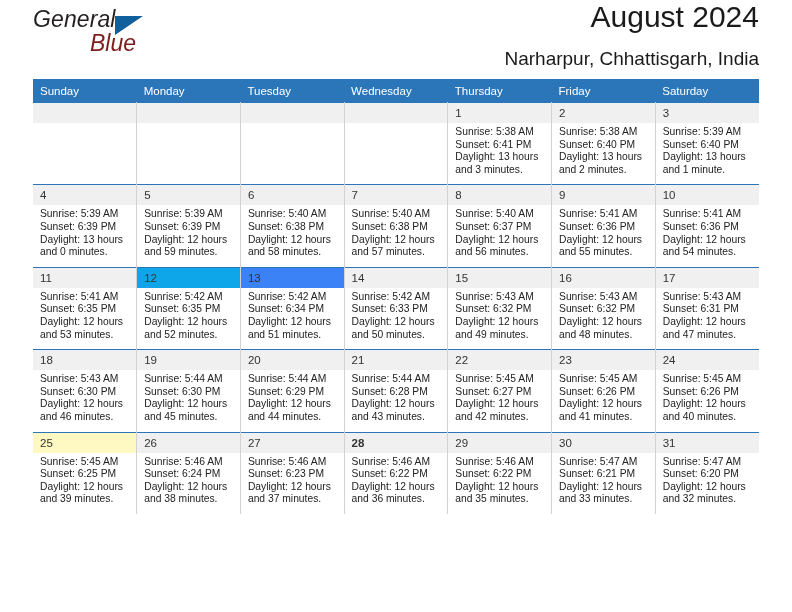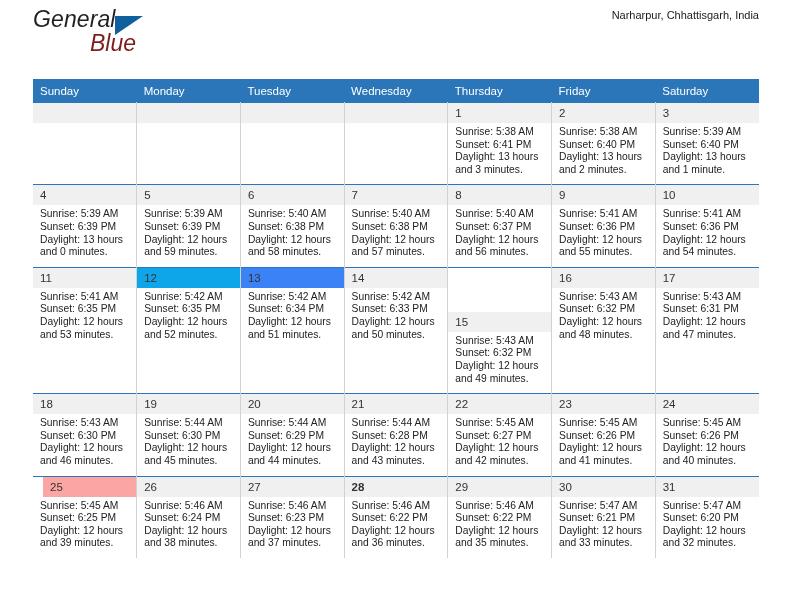--- a/index.html
+++ b/index.html
@@ -70,24 +70,24 @@
     text-align: right;
   }
   .cal-title {
     font-size: 30px;
     font-weight: normal;
     color: #1a1a1a;
     line-height: 34px;
     white-space: nowrap;
   }
   .cal-sub {
-    font-size: 11px;
+    font-size: 19px;
     color: #1a1a1a;
     line-height: 20px;
-    margin-top: 5px;
+    margin-top: 15px;
     white-space: nowrap;
   }
 
   
   .cal {
     margin: 6px 33px 0 33px;
     width: 726px;
     border-collapse: collapse;
     table-layout: fixed;
   }
@@ -137,20 +137,21 @@
 
 <div class="page">
 
   <div class="top">
     <div class="logo">
       <span class="logo-general">General</span>
       <span class="logo-tri" style="border-left-color: rgb(16, 96, 158);"></span>
       <span class="logo-blue" style="color: #7f1d1d;">Blue</span>
     </div>
     <div class="titles">
+      <div class="cal-title">August 2024</div>
       <div class="cal-sub">Narharpur, Chhattisgarh, India</div>
     </div>
   </div>
 
   <table class="cal">
     <thead>
       <tr>
         <th style="background: rgb(43, 118, 185);">Sunday</th>
         <th style="background: rgb(43, 118, 185);">Monday</th>
         <th style="background: rgb(43, 118, 185);">Tuesday</th>
@@ -284,21 +285,21 @@
           </td>
           <td style="border-top-color: rgb(43, 118, 185);">
             <span class="daynum" style="background: rgb(240, 240, 240);">14</span>
             <div class="info">
               <div>Sunrise: 5:42 AM</div>
               <div>Sunset: 6:33 PM</div>
               <div class="dl">Daylight: 12 hours and 50 minutes.</div>
             </div>
           </td>
           <td style="border-top-color: rgb(43, 118, 185);">
-            <span class="daynum" style="background: rgb(240, 240, 240); margin-top: 44px;">15</span>
+            <span class="daynum" style="background: rgb(240, 240, 240);">15</span>
             <div class="info">
               <div>Sunrise: 5:43 AM</div>
               <div>Sunset: 6:32 PM</div>
               <div class="dl">Daylight: 12 hours and 49 minutes.</div>
             </div>
           </td>
           <td style="border-top-color: rgb(43, 118, 185);">
             <span class="daynum" style="background: rgb(240, 240, 240);">16</span>
             <div class="info">
               <div>Sunrise: 5:43 AM</div>
@@ -368,21 +369,21 @@
             <span class="daynum" style="background: rgb(240, 240, 240);">24</span>
             <div class="info">
               <div>Sunrise: 5:45 AM</div>
               <div>Sunset: 6:26 PM</div>
               <div class="dl">Daylight: 12 hours and 40 minutes.</div>
             </div>
           </td>
         </tr>
         <tr class="week">
           <td style="border-top-color: rgb(43, 118, 185);">
-            <span class="daynum" style="background: #fca5a5; margin-left: 10px;">25</span>
+            <span class="daynum" style="background: #fef9c3;">25</span>
             <div class="info">
               <div>Sunrise: 5:45 AM</div>
               <div>Sunset: 6:25 PM</div>
               <div class="dl">Daylight: 12 hours and 39 minutes.</div>
             </div>
           </td>
           <td style="border-top-color: rgb(43, 118, 185);">
             <span class="daynum" style="background: rgb(240, 240, 240);">26</span>
             <div class="info">
               <div>Sunrise: 5:46 AM</div>

